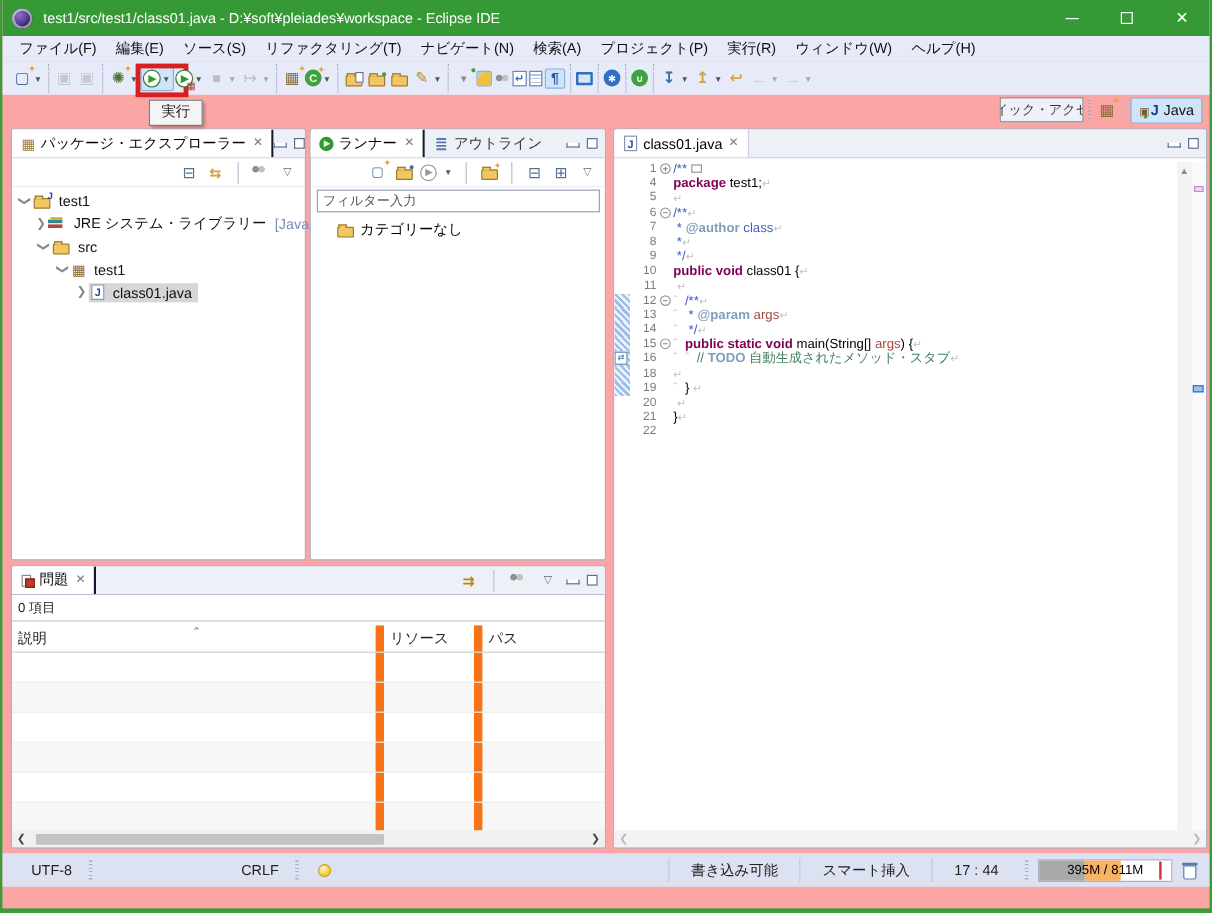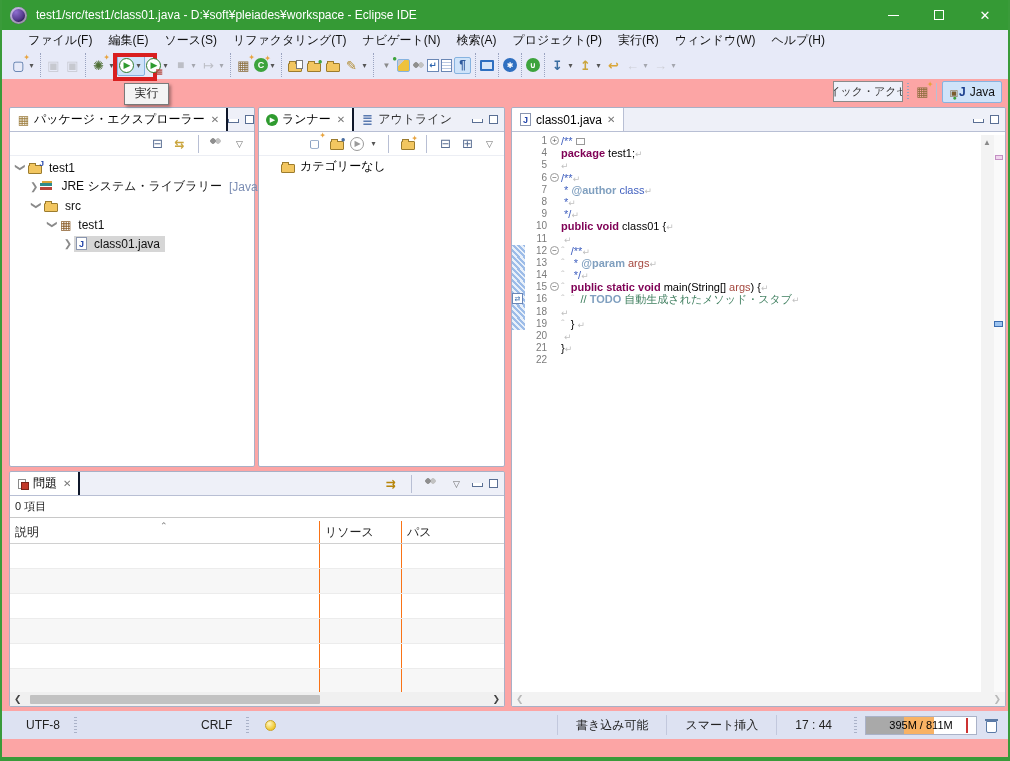--- a/index.html
+++ b/index.html
@@ -8,21 +8,21 @@
 
   
   #titlebar{position:absolute;left:0;top:0;right:0;height:30px;background:#359a35;display:flex;align-items:center;color:#fff;font-size:12px;}
   #eclipse-logo{width:17px;height:17px;margin:0 9px 0 8px;border-radius:50%;background:radial-gradient(circle at 35% 30%,#8f6fd0,#3a2470 70%);box-shadow:inset 0 0 0 2px rgba(255,255,255,.55), inset -2px -2px 2px rgba(0,0,0,.35);}
   #win-controls{margin-left:auto;display:flex;height:100%;}
   .wbtn{width:46px;height:100%;display:flex;align-items:center;justify-content:center;color:#fff;font-size:13px;}
   .wbtn .bar{width:11px;height:1px;background:#fff;}
   .wbtn .box{width:10px;height:10px;border:1px solid #fff;}
 
   
-  #menubar{position:absolute;left:0;top:30px;right:0;height:21px;background:#e7eaf8;display:flex;align-items:center;padding-left:18px;font-size:12px;color:#111;}
+  #menubar{position:absolute;left:0;top:30px;right:0;height:21px;background:#e7eaf8;display:flex;align-items:center;padding-left:6px;font-size:12px;color:#111;}
   .menu-item{padding:2px 8px;white-space:nowrap;}
 
   
   #toolbar{position:absolute;left:0;top:51px;right:0;height:28px;background:#e7eaf8;display:flex;align-items:center;padding-left:4px;}
   .tb-group{display:flex;align-items:center;height:24px;padding:0 3px;border-left:1px dotted #9aa3c0;}
   .tb-group:first-child{border-left:none;}
   .tbi-wrap{position:relative;display:flex;align-items:center;padding:2px 1px;border-radius:2px;}
   .tbi-wrap.hl{background:#cfe3f9;border:1px solid #86b3e0;}
   .tbi{position:relative;width:17px;height:17px;display:inline-flex;align-items:center;justify-content:center;font-size:13px;}
   .dd{font-size:8px;color:#555;width:9px;text-align:center;}
@@ -169,21 +169,21 @@
   .ov-pink{position:absolute;left:1px;top:20px;width:8px;height:5px;background:#f0d7ee;border:1px solid #c490c4;}
   .ov-blue{position:absolute;left:0px;top:186px;width:9px;height:6px;background:#9cc3ef;border:1px solid #3a6db0;}
   #ed-hscroll{position:absolute;left:0;right:0;bottom:0;height:14px;background:#f3f3f3;display:flex;align-items:center;justify-content:space-between;padding:0 4px;color:#b9b9b9;font-size:9px;}
 
   
   #problems-panel{left:7px;top:471px;width:496px;height:236px;}
   #problems-count{font-size:11px;color:#222;padding:3px 5px;border-bottom:1px solid #c8c8c8;}
   #problems-table{position:absolute;left:0;top:49px;right:0;bottom:14px;overflow:hidden;font-size:12px;}
   .prow{display:flex;height:25px;border-bottom:1px solid #ececec;}
   .prow.header{height:23px;border-bottom:1px solid #d0d0d0;color:#222;position:relative;}
-  .pcell{padding:3px 5px;border-right:1px solid #f97316;overflow:hidden;white-space:nowrap;}
+  .pcell{padding:3px 5px;border-right:7px solid #f97316;overflow:hidden;white-space:nowrap;}
   .c-desc{width:310px;flex:none;}
   .c-res{width:82px;flex:none;}
   .c-path{flex:1;border-right:none;}
   .sort-caret{position:absolute;left:150px;top:0px;color:#7a7a7a;font-size:9px;}
   .prow:nth-child(odd):not(.header){background:#f7f7f7;}
   #pb-hscroll{position:absolute;left:0;right:0;bottom:0;height:14px;background:#f0f0f0;display:flex;align-items:center;color:#444;font-size:9px;padding:0 4px;}
   #pb-thumb{margin-left:8px;width:290px;height:9px;background:#c2c2c2;border-radius:1px;}
   #pb-right{margin-left:auto;}
 
   
@@ -463,20 +463,21 @@
       <span class="vbar"></span>
       <span class="vti" style="position:relative">
           <span class="folder"></span>
           <span style="position:absolute;top:-2px;right:-2px;font-size:8px;color:#e8a33d">✦</span>
         </span>
       <span class="vbar"></span>
       <span class="vti ic-collapse-all"></span>
       <span class="vti ic-expand-all"></span>
       <span class="vti ic-dropdown"></span>
     </div>
+    <input id="filter-input" placeholder="フィルター入力" style="">
     <div class="runner-item">
       <span class="folder"></span>
       <span>カテゴリーなし</span>
     </div>
   </div>
 
   <div class="panel" id="editor-panel">
     <div class="tabrow" id="editor-tabrow">
       <div class="etab">
         <span class="jdoc-icon"></span>

